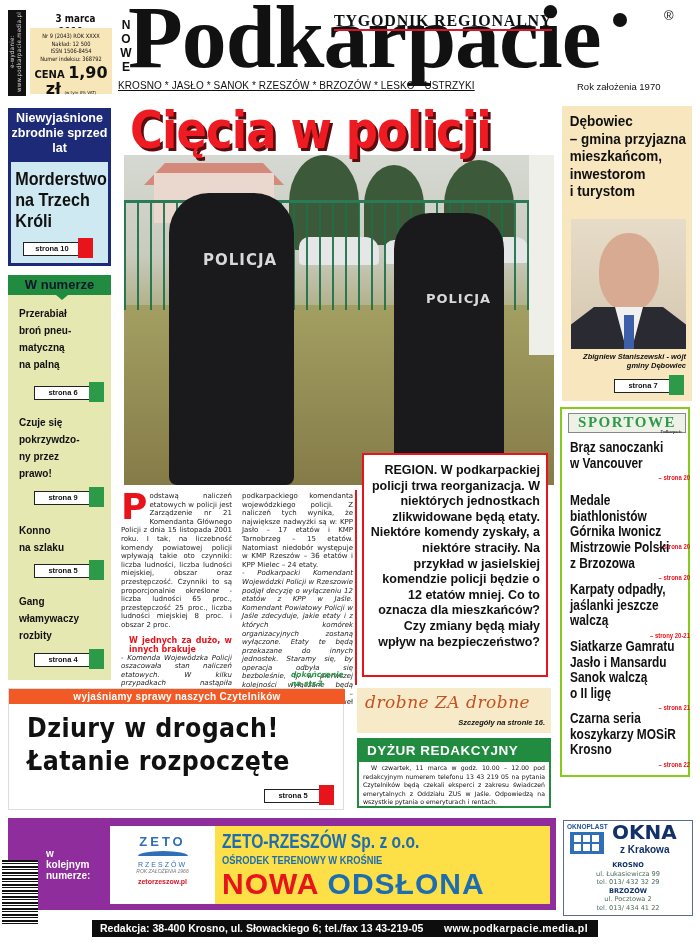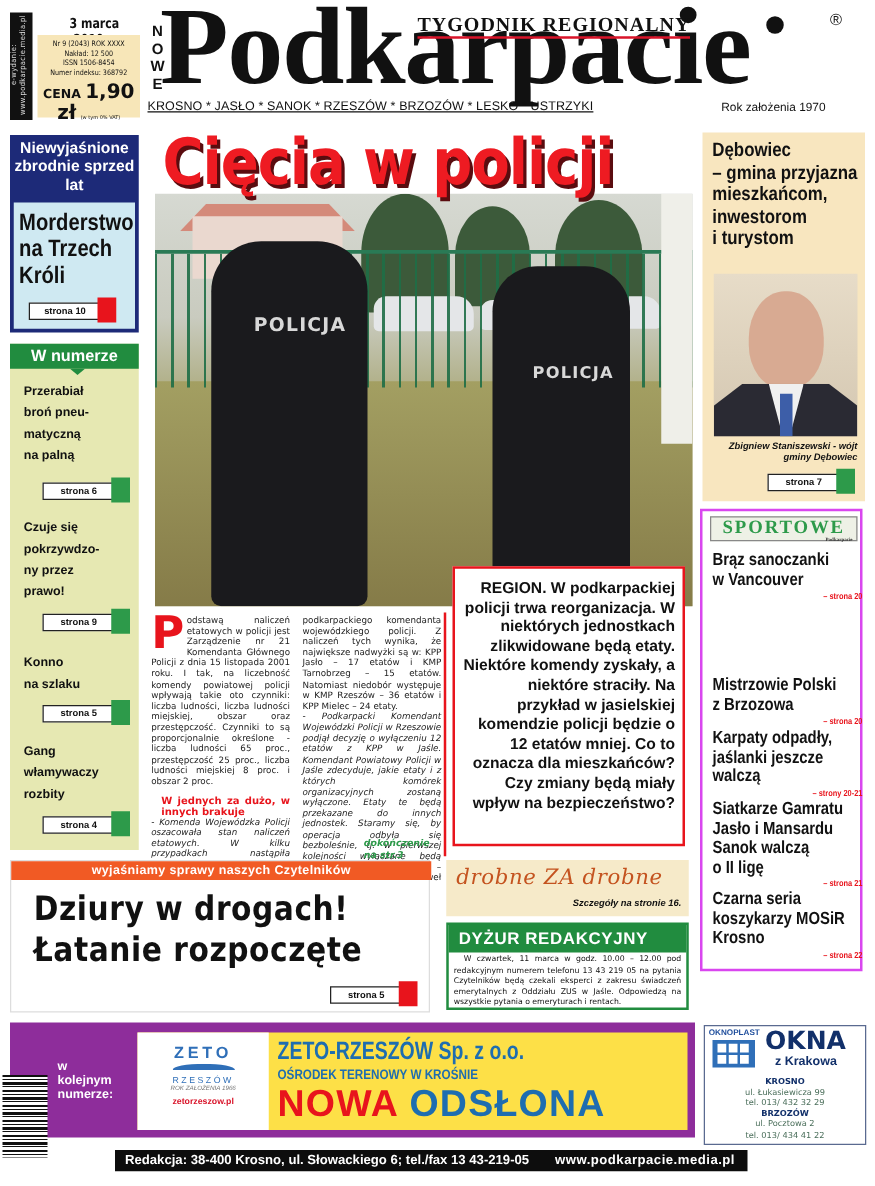--- a/index.html
+++ b/index.html
@@ -41,21 +41,21 @@
 
   .page-ref { position: absolute; height: 15px; }
   .page-ref .label { position: absolute; left: 0; top: 0; width: 58px; height: 14px; background: #fff;
     border: 1px solid #222; font-size: 7.5px; font-weight: bold; text-align: center; line-height: 12px; }
   .page-ref .tab { position: absolute; left: 55px; top: -4px; width: 15px; height: 20px; }
   .red .tab { background: #e8141c; }
   .green .tab { background: #2d9a4a; }
 
   .box-inside { left: 8px; top: 275px; width: 103px; height: 405px; background: #e6e8b2; }
   .box-inside .header { position: absolute; left: 0; top: 0; width: 103px; height: 20px; background: #218c3f;
-    color: #ffffff; font-weight: bold; font-size: 13px; text-align: center; line-height: 20px; }
+    color: #0f172a; font-weight: bold; font-size: 13px; text-align: center; line-height: 20px; }
   .box-inside .arrow { position: absolute; left: 48px; top: 20px; width: 0; height: 0;
     border-left: 6px solid transparent; border-right: 6px solid transparent; border-top: 5px solid #218c3f; }
   .inside-item { position: absolute; left: 11px; font-weight: bold; font-size: 10px; line-height: 17px; }
 
   
   .photo { left: 124px; top: 155px; width: 430px; height: 330px; overflow: hidden;
     background: linear-gradient(180deg, #d6d9d2 0%, #c9cbbf 30%, #a4a26c 55%, #8f8a55 100%); }
   .photo .house { position: absolute; left: 30px; top: 18px; width: 120px; height: 50px; background: #ead8cf; }
   .photo .roof { position: absolute; left: 20px; top: 8px; width: 140px; height: 22px; background: #d48a7a;
     clip-path: polygon(15% 0, 85% 0, 100% 100%, 0 100%); }
@@ -101,21 +101,21 @@
   .portrait .head { position: absolute; left: 28px; top: 14px; width: 60px; height: 78px; border-radius: 48% 48% 45% 45%;
     background: #d8aa92; }
   .portrait .suit { position: absolute; left: 0; top: 88px; width: 115px; height: 50px; background: #2a2a33;
     clip-path: polygon(20% 0, 80% 0, 100% 35%, 100% 100%, 0 100%, 0 35%); }
   .portrait .shirt { position: absolute; left: 44px; top: 88px; width: 28px; height: 42px; background: #f0f0f0;
     clip-path: polygon(0 0, 100% 0, 60% 100%, 40% 100%); }
   .portrait .tie { position: absolute; left: 53px; top: 96px; width: 10px; height: 34px; background: #3d5ea8; }
   .caption { position: absolute; left: 6px; top: 246px; width: 118px; font-size: 7.5px; font-weight: bold;
     font-style: italic; text-align: right; line-height: 9px; }
 
-  .box-sport { left: 560px; top: 407px; width: 130px; height: 370px; background: #fff; border: 2px solid #d946ef; }
+  .box-sport { left: 560px; top: 407px; width: 130px; height: 370px; background: #fff; border: 2px solid #84cc16; }
   .sport-logo { position: absolute; left: 6px; top: 4px; width: 118px; height: 20px; background: #eef1e6;
     border: 1px solid #888; font-family: "Liberation Serif", serif; font-weight: bold; font-size: 15px;
     color: #2d9a4a; text-align: center; letter-spacing: 1.5px; line-height: 17px; }
   .sport-logo small { position: absolute; right: 3px; bottom: -8px; font-size: 4px; color: #333; letter-spacing: 0; }
   .sport-item { position: absolute; left: 8px; width: 120px; }
   .sport-item .t { font-weight: bold; font-size: 14px; line-height: 15.5px; transform: scaleX(0.85);
     transform-origin: left; white-space: nowrap; }
   .sport-item .p { color: #e8141c; font-size: 7px; font-weight: bold; text-align: right; margin-top: 3px;
     transform: scaleX(0.85); transform-origin: right; }
 
@@ -343,20 +343,28 @@
     <span>SPORTOWE</span>
     <small>Podkarpacie</small>
   </div>
   <div class="sport-item" style="top:31px;">
     <div class="t">
       <div>Brąz sanoczanki</div>
       <div>w Vancouver</div>
     </div>
     <div class="p">– strona 20</div>
   </div>
+  <div class="sport-item" style="top:84px;">
+    <div class="t">
+      <div>Medale</div>
+      <div>biathlonistów</div>
+      <div>Górnika Iwonicz</div>
+    </div>
+    <div class="p">– strona 20</div>
+  </div>
   <div class="sport-item" style="top:131px;">
     <div class="t">
       <div>Mistrzowie Polski</div>
       <div>z Brzozowa</div>
     </div>
     <div class="p">– strona 20</div>
   </div>
   <div class="sport-item" style="top:173px;">
     <div class="t">
       <div>Karpaty odpadły,</div>

